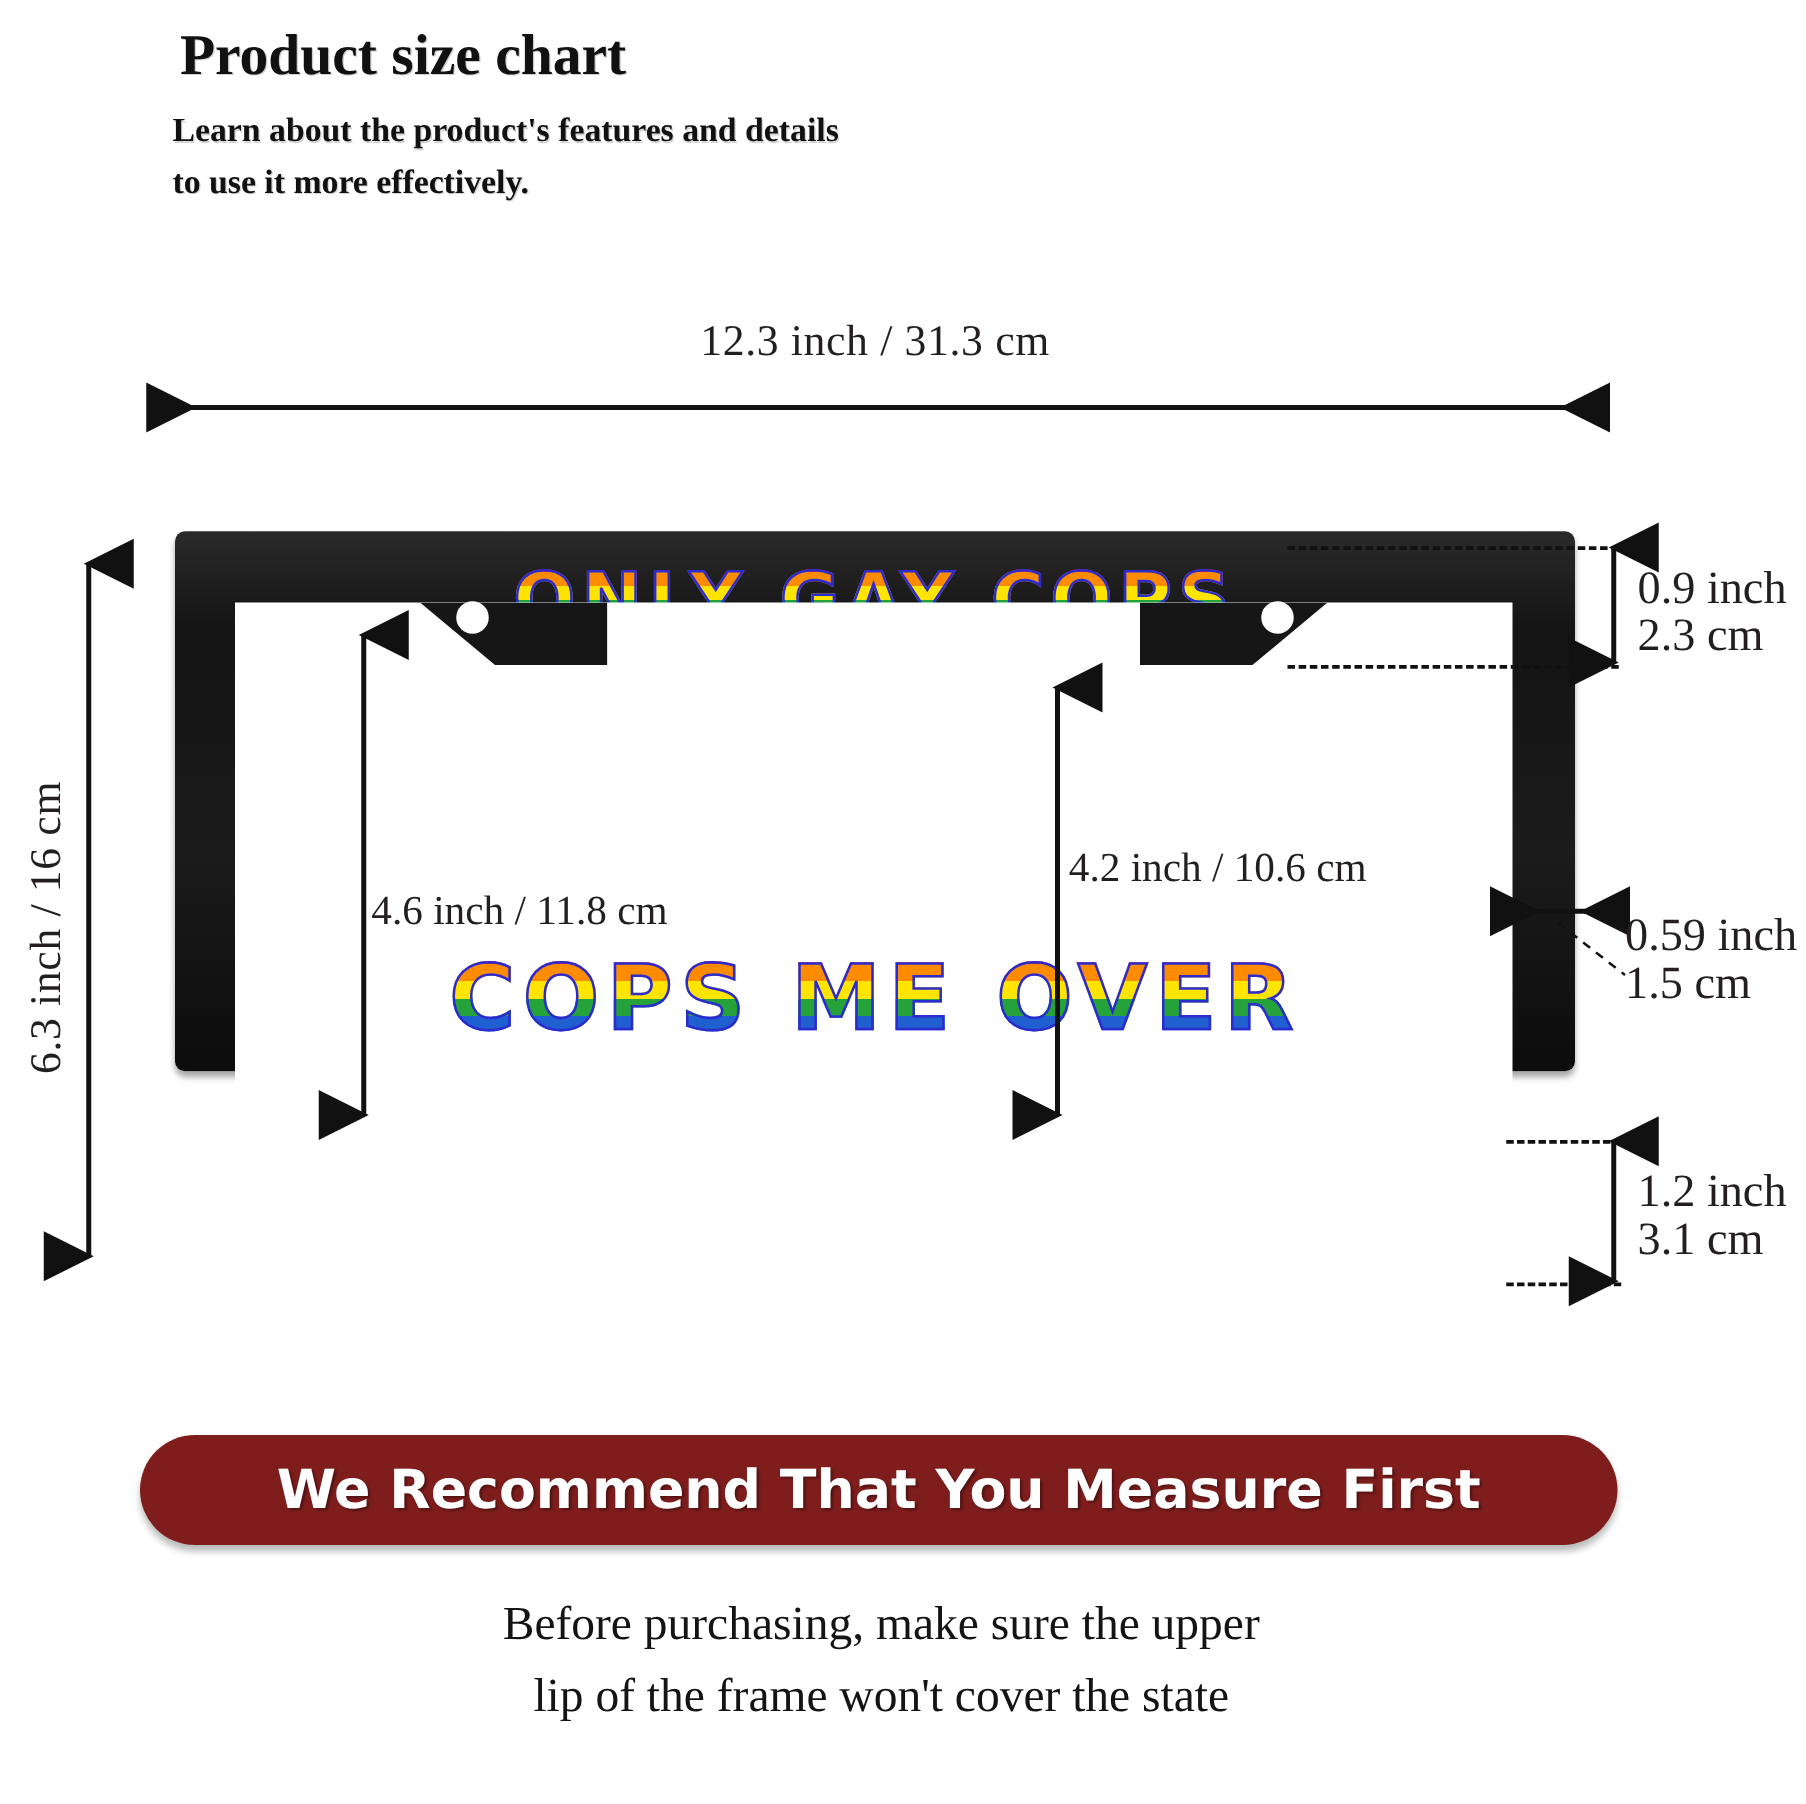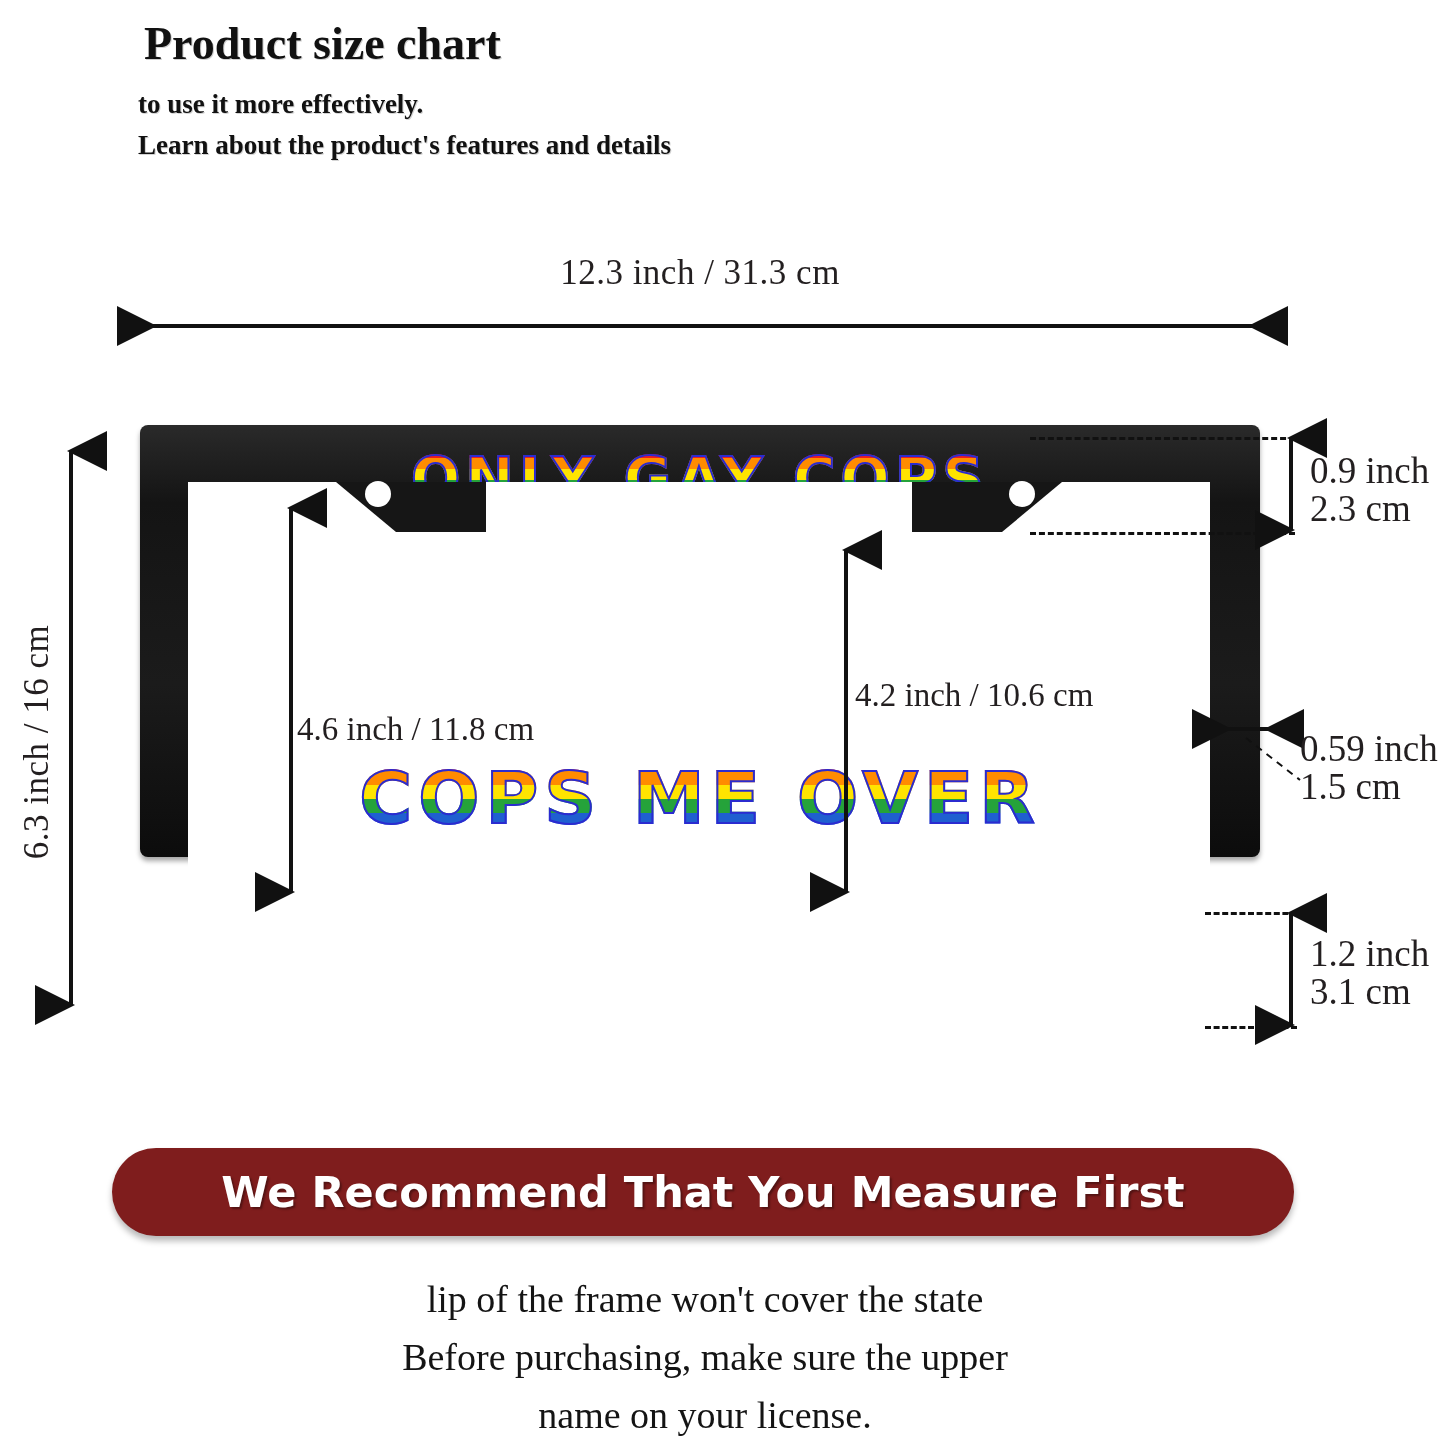--- a/index.html
+++ b/index.html
@@ -234,22 +234,22 @@
     color: #141414;
   }
   svg { display: block; overflow: visible; }
 </style>
 </head>
 <body>
 
 <div class="header">
   <h1 class="title">Product size chart</h1>
   <div class="subtitle">
+    <div>Learn about the product's features and details</div>
     <div>to use it more effectively.</div>
-    <div>Learn about the product's features and details</div>
   </div>
 </div>
 
 <div class="top-dim-label">12.3 inch / 31.3 cm</div>
 <div class="top-dim-arrow">
   <svg width="1115" height="22" viewBox="0 0 1115 22">
     <defs>
       <marker id="ahL" markerWidth="12" markerHeight="12" refX="10" refY="6" orient="auto">
         <path d="M11,6 L1,1 L1,11 Z" fill="#111"></path>
       </marker>
@@ -343,16 +343,15 @@
 <div class="side-label" style="left:1300px; top:730px;">
   <div>0.59  inch</div>
   <div>1.5  cm</div>
 </div>
 
 <div class="banner">
   <span>We Recommend That You Measure First</span>
 </div>
 
 <div class="footnote">
+  <div>Before purchasing, make sure the upper</div>
   <div>lip of the frame won't cover the state</div>
-  <div>Before purchasing, make sure the upper</div>
-  <div>name on your license.</div>
 </div>
 
 </body></html>

